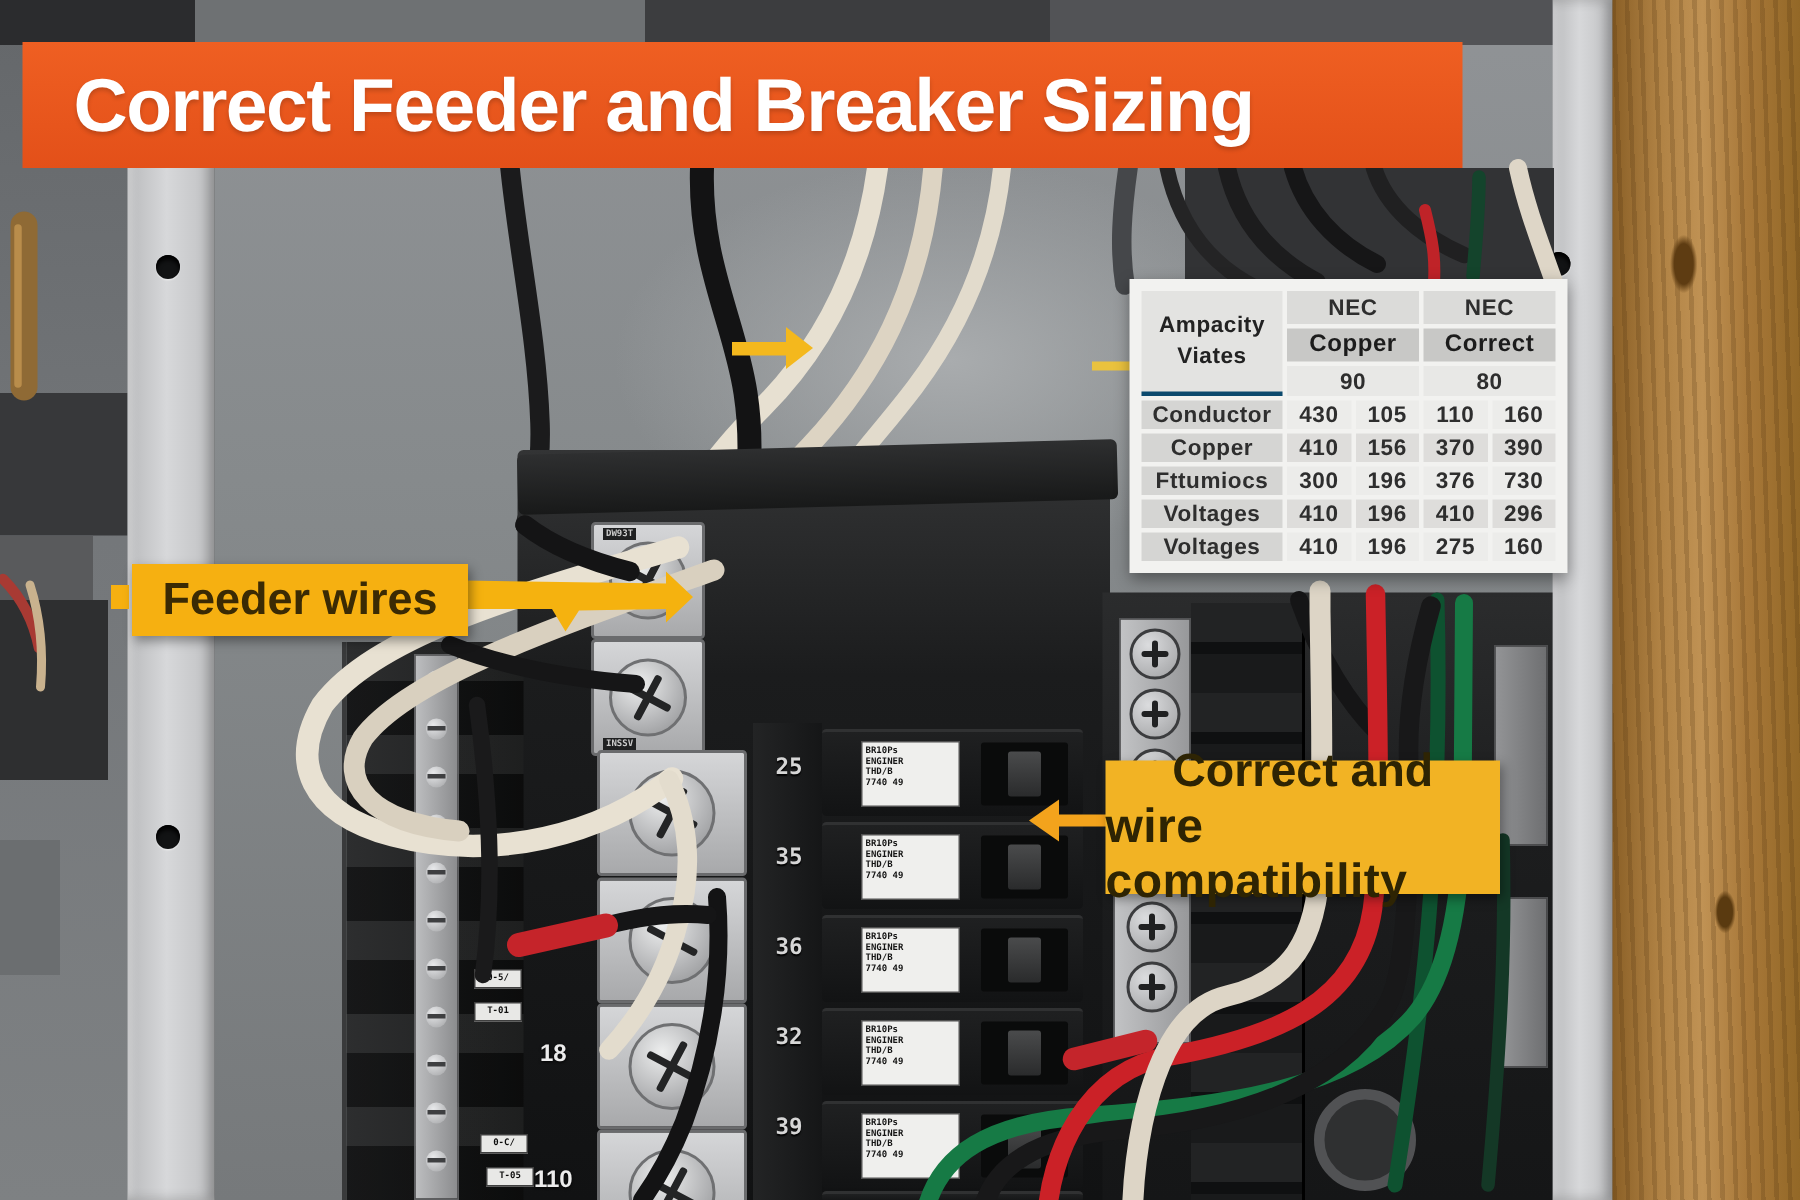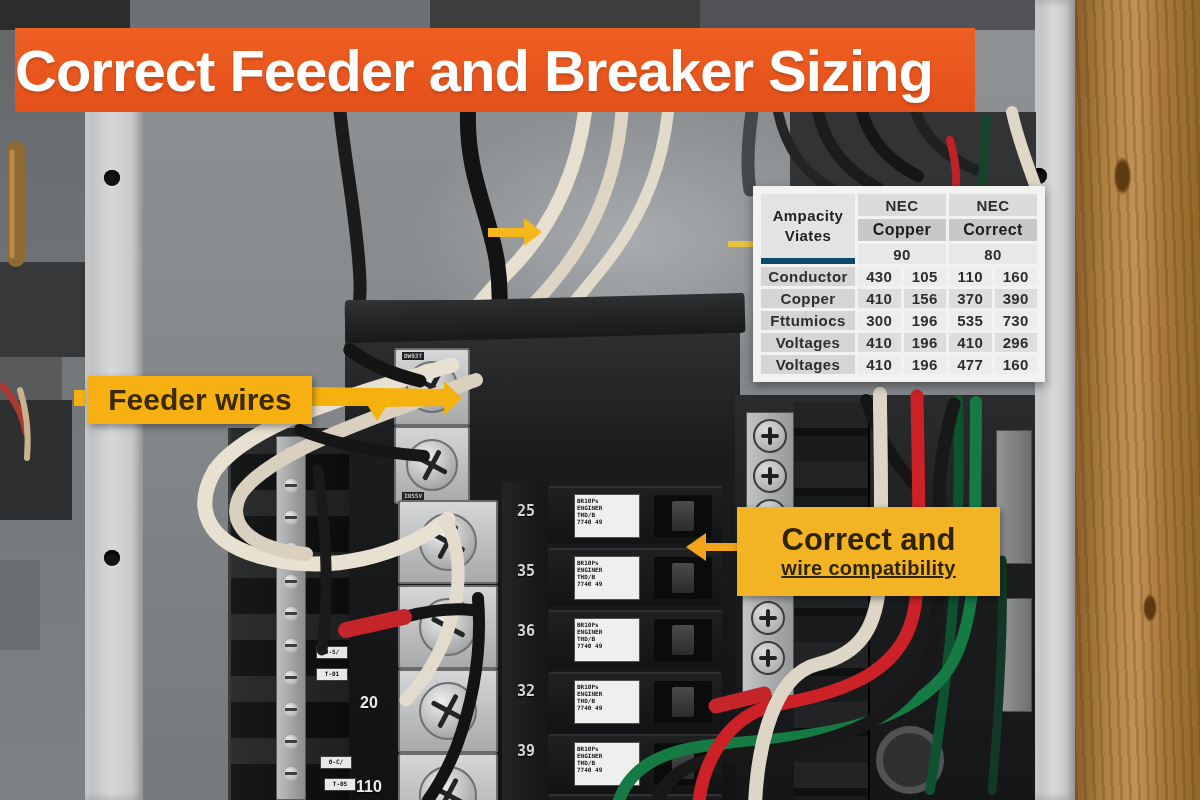--- a/index.html
+++ b/index.html
@@ -82,38 +82,38 @@
   .rstrip{border:1px solid #525355;background:linear-gradient(90deg,#c2c3c5,#97989a);}
   .rscrew{width:30px;height:30px;border-radius:50%;margin:6px auto 2px;position:relative;
      background:radial-gradient(circle at 35% 30%,#dbdcde,#9fa0a2);border:2px solid #3b3c3e;}
   .rscrew::before,.rscrew::after{content:"";position:absolute;left:50%;top:50%;background:#202122;border-radius:2px;}
   .rscrew::before{width:18px;height:4px;transform:translate(-50%,-50%);}
   .rscrew::after{width:4px;height:18px;transform:translate(-50%,-50%);}
   .rsilver{background:linear-gradient(90deg,#939496,#6e6f71);border:1px solid #4c4d4f;}
   .knock{left:876px;top:726px;width:54px;height:54px;border-radius:50%;border:7px solid #515254;background:#2f3031;}
   
   .banner{left:15px;top:28px;width:960px;height:84px;display:flex;align-items:center;
-     box-sizing:border-box;color:#fff;font-size:58px;font-weight:700;letter-spacing:-1px;
+     padding-left:34px;box-sizing:border-box;color:#fff;font-size:50px;font-weight:700;letter-spacing:-1px;
      background:linear-gradient(180deg,#ef5f22,#e35019);text-shadow:0 2px 3px rgba(0,0,0,.18);}
   .callout{display:flex;flex-direction:column;align-items:center;justify-content:center;
      box-shadow:2px 3px 7px rgba(0,0,0,.38);}
   .ampbox{left:545px;top:204px;width:186px;height:82px;background:#f7a713;color:#402c05;
      font-size:27px;font-weight:700;line-height:1.25;}
   .feederbox{left:88px;top:376px;width:224px;height:48px;background:#f6b011;color:#3a2a04;
      font-size:30px;font-weight:700;flex-direction:row;}
   .compatbox{left:737px;top:507px;width:263px;height:89px;background:#f2b324;color:#2e2403;}
   .compat1{font-size:31px;font-weight:700;line-height:1.1;}
-  .compat2{font-size:20px;font-weight:600;letter-spacing:.3px;text-decoration:underline;}
+  .compat2{font-size:32px;font-weight:600;letter-spacing:.3px;}
   
   .nectable{left:753px;top:186px;width:292px;background:#f2f2f0;padding:8px;box-sizing:border-box;
      box-shadow:0 4px 10px rgba(0,0,0,.4);}
   .tgrid{display:grid;grid-template-columns:94px repeat(4,1fr);grid-template-rows:22px 22px 20px repeat(5,19px);gap:3px;}
   .tc{background:#e7e7e5;display:flex;align-items:center;justify-content:center;
      font-size:15px;font-weight:600;color:#2e2e2e;letter-spacing:.4px;}
-  .tcorner{grid-area:1/1/4/2;flex-direction:column;background:#e3e3e1;border-bottom:6px solid #0c4a6e;
+  .tcorner{grid-area:1/1/4/2;flex-direction:column;background:#e3e3e1;border-bottom:3px solid #0c4a6e;
      font-size:15px;line-height:1.35;color:#222;}
   .tnec{grid-column:span 2;background:#dbdbd9;}
   .tmetal{grid-column:span 2;background:#c8c8c6;font-weight:700;font-size:16px;color:#1c1c1c;}
   .ttemp{grid-column:span 2;background:#e8e8e6;}
   .tlabel{background:#d5d5d3;}
   .va{background:#ececea;}
   .vb{background:#dedddb;}
   
   .shaft{background:#f4b81d;}
   svg.wirelayer{left:0;top:0;width:1200px;height:800px;pointer-events:none;}
@@ -268,21 +268,21 @@
       <div class="lscrew" style="width:54px;height:54px;"></div>
     </div>
   <div class="abs lug" style="left:398px;top:753px;width:96px;height:80px;">
       <div class="lscrew" style="width:54px;height:54px;"></div>
     </div>
 
   <div class="abs mchip" style="left:316px;top:646px;">0-5/</div>
   <div class="abs mchip" style="left:316px;top:668px;">T-01</div>
   <div class="abs mchip" style="left:320px;top:756px;">0-C/</div>
   <div class="abs mchip" style="left:324px;top:778px;">T-05</div>
-  <div class="abs slotnum" style="left:360px;top:694px;">20</div>
+  <div class="abs slotnum" style="left:360px;top:694px;">18</div>
   <div class="abs slotnum" style="left:356px;top:778px;">110</div>
 
   <svg class="abs wirelayer" viewBox="0 0 1200 800">
     <g fill="none" stroke-linecap="round">
       <path d="M 958 400 C 960 470 958 560 950 640 C 945 690 938 740 930 790" stroke="#0e5230" stroke-width="10"></path>
       <path d="M 1002 560 C 1004 630 1000 700 992 790" stroke="#143826" stroke-width="9"></path>
       <path d="M 452 365 C 340 398 250 424 215 470 C 193 508 206 542 262 557 C 330 575 402 556 448 519" stroke="#e8e1d2" stroke-width="15"></path>
       <path d="M 476 380 C 365 420 272 452 242 492 C 224 522 248 549 306 554" stroke="#d9d0bf" stroke-width="14"></path>
       <path d="M 446 520 C 460 548 462 582 452 616 C 444 648 428 676 406 700" stroke="#e3dccd" stroke-width="13"></path>
       <path d="M 350 350 C 368 364 392 374 420 381" stroke="#141415" stroke-width="13"></path>
@@ -342,30 +342,30 @@
 
       <div class="tc tlabel">Copper</div>
       <div class="tc vb">410</div>
       <div class="tc vb">156</div>
       <div class="tc vb">370</div>
       <div class="tc vb">390</div>
 
       <div class="tc tlabel">Fttumiocs</div>
       <div class="tc va">300</div>
       <div class="tc va">196</div>
-      <div class="tc va">535</div>
+      <div class="tc va">376</div>
       <div class="tc va">730</div>
 
       <div class="tc tlabel">Voltages</div>
       <div class="tc vb">410</div>
       <div class="tc vb">196</div>
       <div class="tc vb">410</div>
       <div class="tc vb">296</div>
 
       <div class="tc tlabel">Voltages</div>
       <div class="tc va">410</div>
       <div class="tc va">196</div>
-      <div class="tc va">477</div>
+      <div class="tc va">275</div>
       <div class="tc va">160</div>
     </div>
   </div>
 
 </div>
 
 </body></html>

